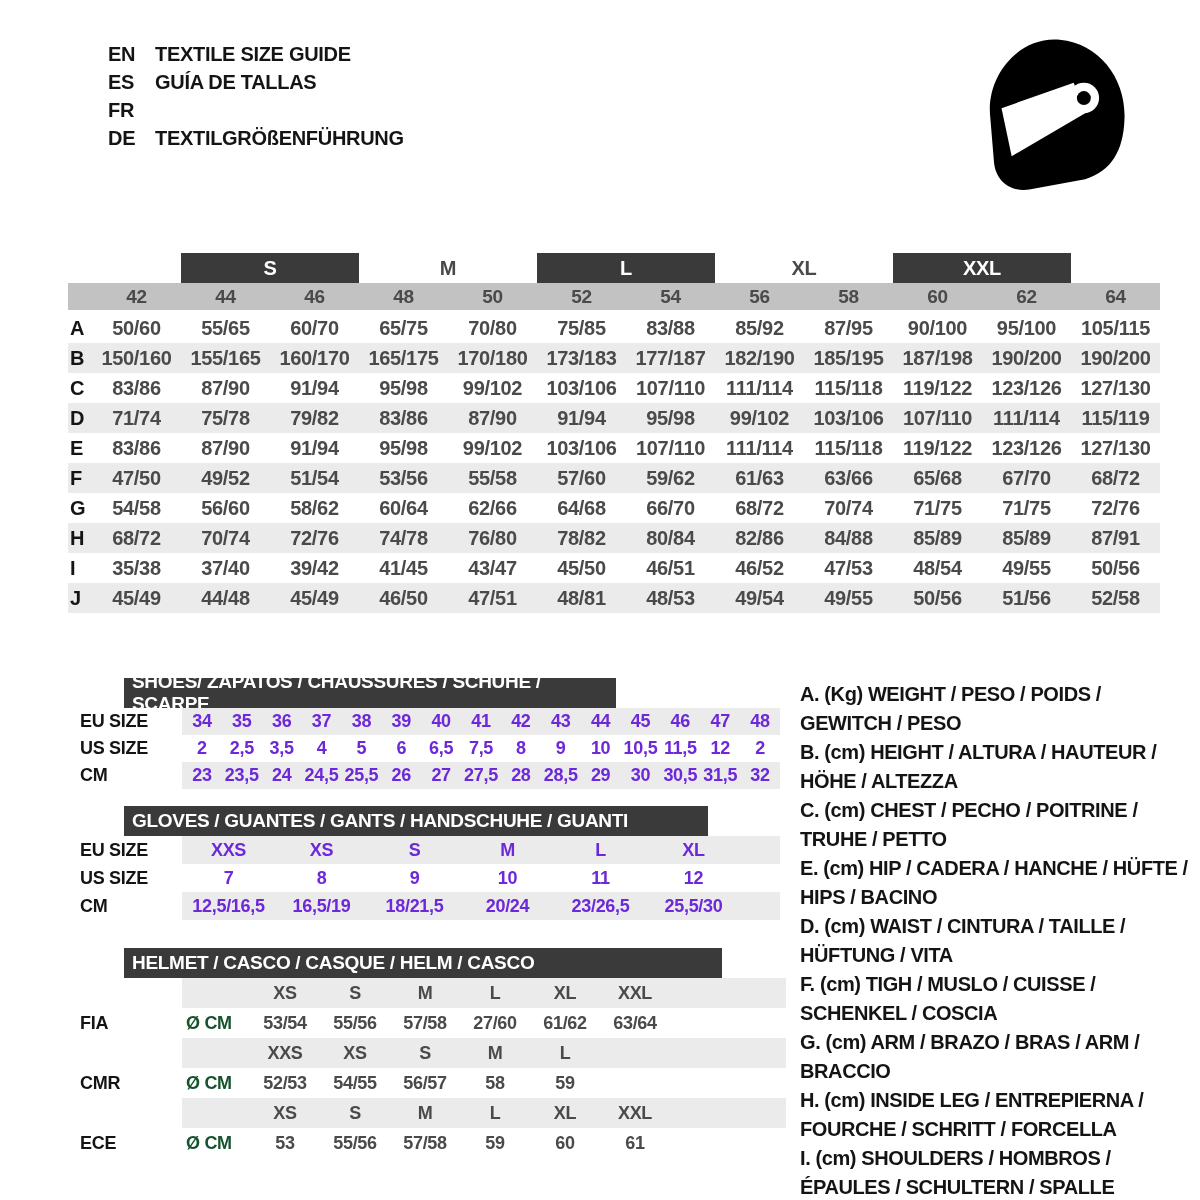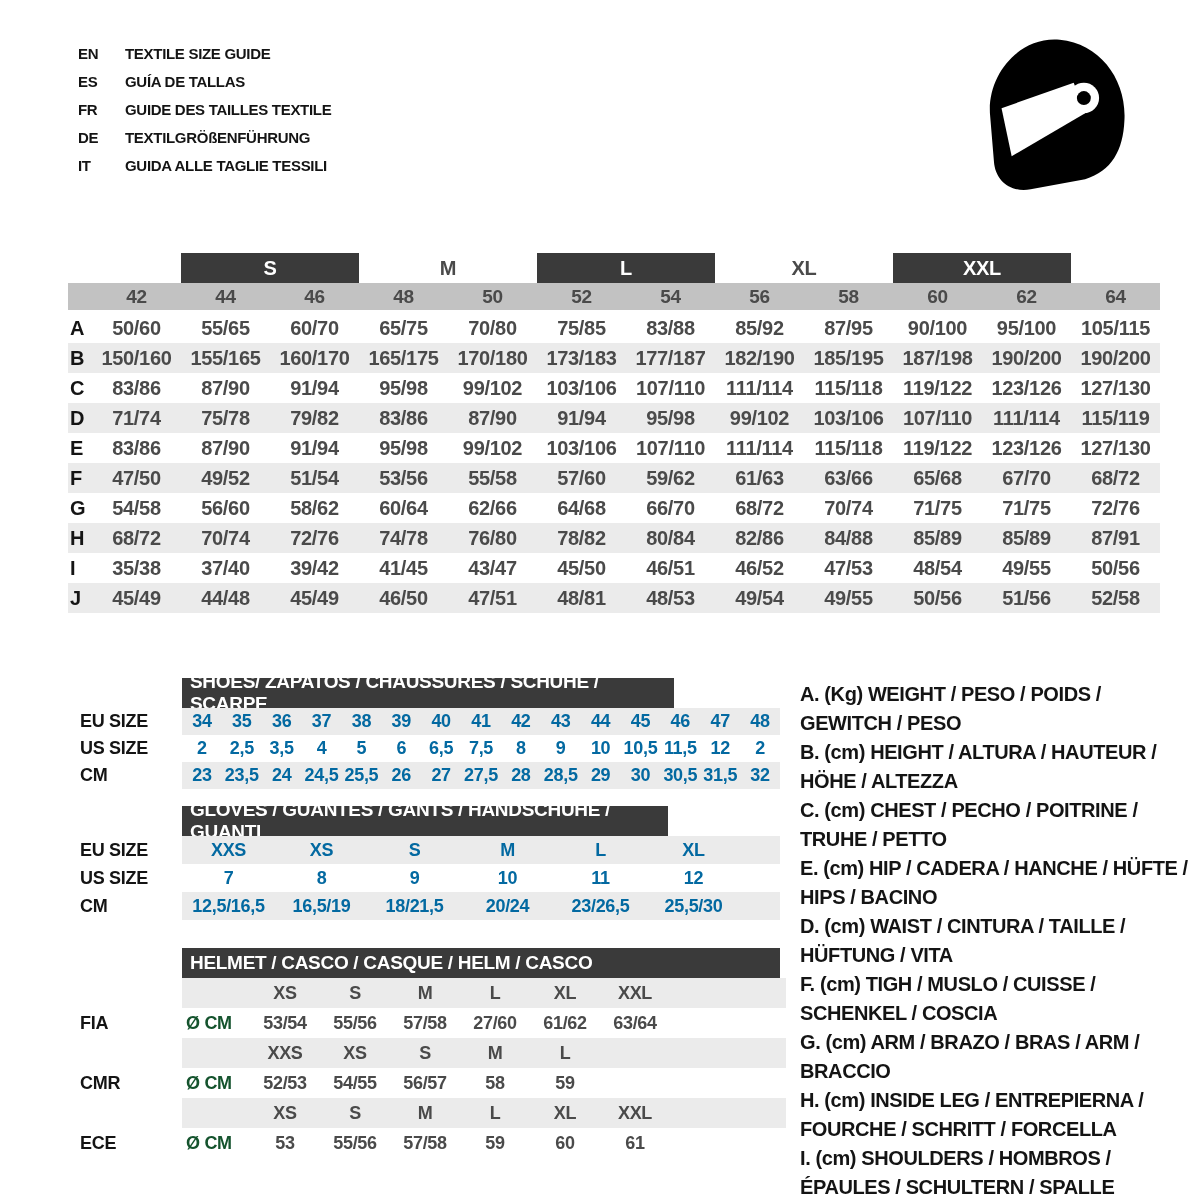--- a/index.html
+++ b/index.html
@@ -1,21 +1,21 @@
 <!DOCTYPE html>
 <html><head>
 <meta charset="utf-8">
 <style>
   html,body{margin:0;padding:0;background:#fff;}
   .page{position:relative;width:1200px;height:1200px;background:#fff;overflow:hidden;
         font-family:"Liberation Sans",sans-serif;font-weight:700;color:#141414;letter-spacing:-0.3px;}
 
   
   .langs{position:absolute;left:78px;top:40px;}
-  .lang-row{display:flex;font-size:15px;line-height:28px;color:#141414;}
+  .lang-row{display:flex;font-size:20px;line-height:28px;color:#141414;margin-left:30px;}
   .lang-code{width:47px;}
 
   
   .helmet-icon{position:absolute;left:980px;top:30px;width:152px;height:164px;}
   .helmet-icon svg{width:100%;height:100%;}
 
   
   .sizetable{position:absolute;left:68px;top:253px;width:1092px;}
   .st-grid{display:grid;grid-template-columns:24px repeat(12,1fr);}
   .st-header{height:30px;}
@@ -26,31 +26,31 @@
   .st-row{height:30px;line-height:30px;font-size:20px;}
   .st-row.zebra{background:#ebebeb;}
   .st-letter{color:#141414;padding-left:2px;}
   .st-val{text-align:center;color:#4a4a4a;}
 
   
   .section{position:absolute;left:80px;width:710px;}
   .shoes-sec{top:678px;}
   .gloves-sec{top:806px;}
   .helmet-sec{top:948px;}
-  .sec-title{margin-left:102px;height:30px;background:#3a3a3a;color:#fff;font-size:19px;
+  .sec-title{margin-left:44px;height:30px;background:#3a3a3a;color:#fff;font-size:19px;
              display:flex;align-items:center;padding-left:8px;box-sizing:border-box;}
   .shoes-sec .sec-title{width:492px;}
-  .gloves-sec .sec-title{width:486px;}
+  .gloves-sec .sec-title{width:584px;text-align:right;}
   .helmet-sec .sec-title{width:598px;}
   .sec-row{display:flex;align-items:flex-end;}
   .shoes-sec .sec-row{height:27px;line-height:27px;}
   .gloves-sec .sec-row{height:28px;line-height:28px;}
   .helmet-sec .sec-row{height:30px;line-height:30px;}
   .sec-label{width:102px;font-size:18px;color:#141414;}
-  .sec-band{width:598px;font-size:18px;color:#0369a1;}
+  .sec-band{width:598px;font-size:18px;color:#6d28d9;}
   .sec-band.gray{background:#ebebeb;}
   .shoes-grid{display:grid;grid-template-columns:repeat(15,1fr);}
   .gloves-grid{display:grid;grid-template-columns:repeat(6,93px);}
   .helm-band{width:604px;display:grid;grid-template-columns:68px repeat(6,70px);font-size:18px;color:#4a4a4a;}
   .helm-band.gray{background:#ebebeb;}
   .helm-prefix{text-align:left;padding-left:4px;color:#14532d;}
   .cell-c{text-align:center;}
 
   
   .legend{position:absolute;left:800px;top:680px;width:394px;font-size:20px;line-height:29px;
@@ -65,29 +65,24 @@
       <div class="lang-row">
         <span class="lang-code">EN</span>
         <span class="lang-text">TEXTILE SIZE GUIDE</span>
       </div>
       <div class="lang-row">
         <span class="lang-code">ES</span>
         <span class="lang-text">GUÍA DE TALLAS</span>
       </div>
       <div class="lang-row">
         <span class="lang-code">FR</span>
-        <span class="lang-text">GUIDE DES TAILLES TEXTILE</span>
       </div>
       <div class="lang-row">
         <span class="lang-code">DE</span>
         <span class="lang-text">TEXTILGRÖßENFÜHRUNG</span>
-      </div>
-      <div class="lang-row">
-        <span class="lang-code">IT</span>
-        <span class="lang-text">GUIDA ALLE TAGLIE TESSILI</span>
       </div>
     </div>
 
   <div class="helmet-icon">
     <svg viewBox="0 0 120 126" xmlns="http://www.w3.org/2000/svg">
       <path d="M63 6 C95 9 116 38 114 70 C113 93 104 110 83 116 L40 124 C24 127 12 117 11 102 L8 66 C5 34 31 3 63 6 Z" fill="#000"></path>
       <polygon points="17,60 74,40 83,64 25,98" fill="#fff"></polygon>
       <circle cx="82" cy="52" r="12" fill="#fff"></circle>
       <circle cx="82" cy="52" r="5.5" fill="#000"></circle>
     </svg>

